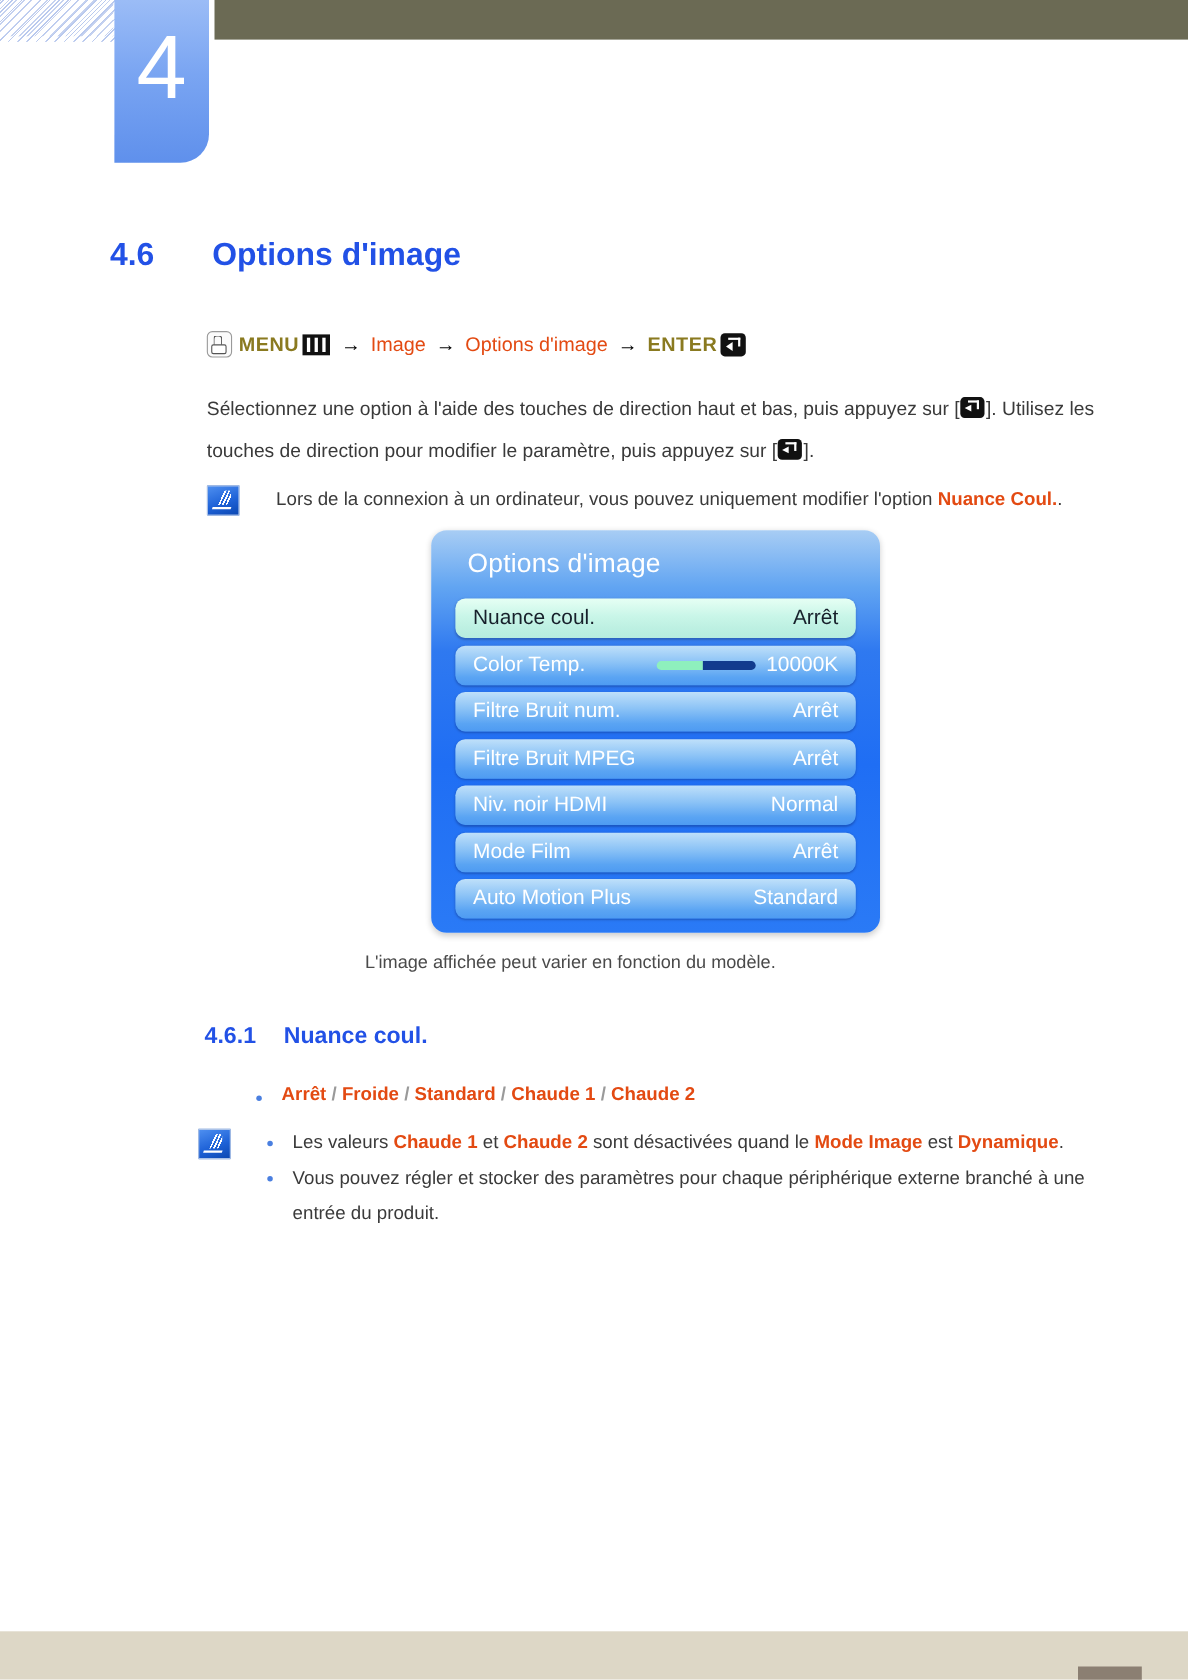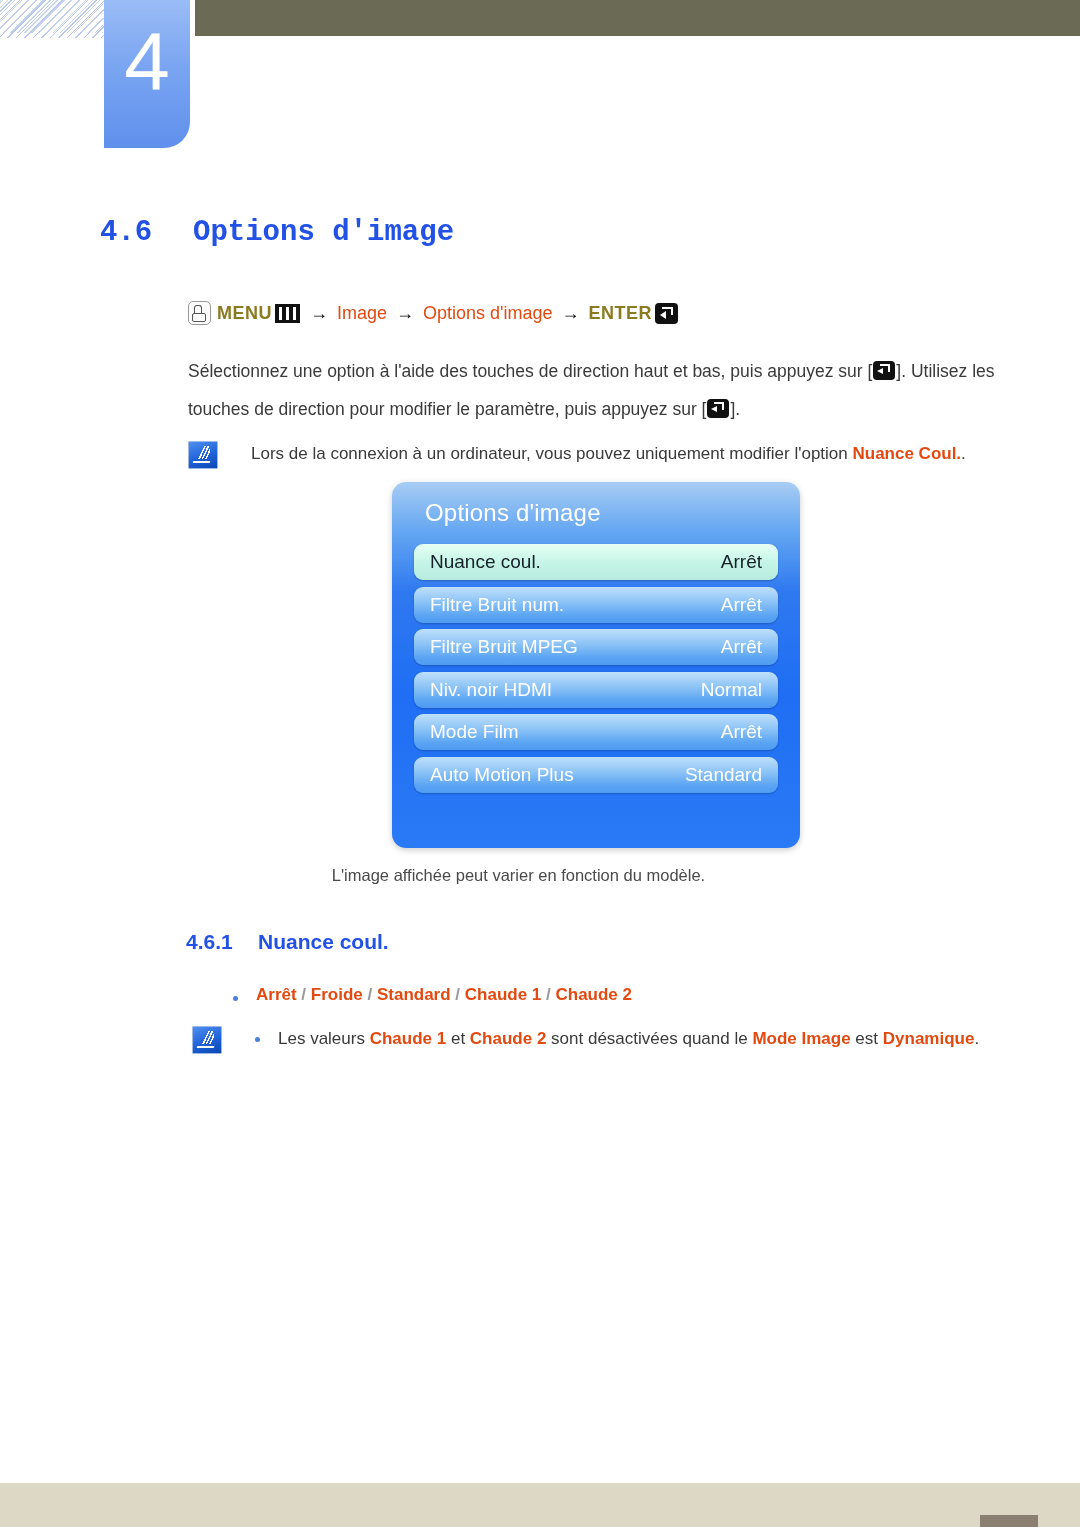--- a/index.html
+++ b/index.html
@@ -74,21 +74,20 @@
   }
 
   
   .sec-head {
     position: absolute;
     left: 100px; top: 216px;
     color: #2251e6;
     font-size: 29px;
     font-weight: bold;
     white-space: nowrap;
-    font-family: Liberation Mono, monospace;
   }
   .sec-head .num { display: inline-block; width: 93px; }
 
   
   .navpath {
     position: absolute;
     left: 188px; top: 300px;
     font-size: 18px;
     line-height: 26px;
     white-space: nowrap;
@@ -220,21 +219,21 @@
   }
   #para-main { top: 352px; }
 
   .note-row {
     position: absolute;
     display: flex;
     align-items: flex-start;
     gap: 12px;
   }
   #note1 { left: 188px; top: 438px; width: 828px; }
-  #note2 { left: 192px; top: 1023px; width: 828px; }
+  #note2 { left: 180px; top: 1023px; width: 828px; justify-content: space-between; }
 
   .note-icon {
     flex: 0 0 auto;
     width: 28px; height: 26px;
     margin-right: 21px;
     margin-top: 3px;
     background: linear-gradient(160deg, #4e8ff0 0%, #1f63d8 55%, #0b47b2 100%);
     border: 1px solid #9fb9e4;
     position: relative;
     border-radius: 1px;
@@ -453,20 +452,28 @@
 </div>
 
 <div id="osd">
   <div id="osd-title">Options d'image</div>
   <div class="osd-list" id="osd-list">
       <div class="osd-row selected">
         <span class="osd-label">Nuance coul.</span>
         <span class="osd-value">Arrêt</span>
       </div>
       <div class="osd-row">
+        <span class="osd-label">Color Temp.</span>
+        <span class="osd-slider">
+          <span class="sl-fill"></span>
+          <span class="sl-rest"></span>
+        </span>
+        <span class="osd-value" style="margin-left: 0px;">10000K</span>
+      </div>
+      <div class="osd-row">
         <span class="osd-label">Filtre Bruit num.</span>
         <span class="osd-value">Arrêt</span>
       </div>
       <div class="osd-row">
         <span class="osd-label">Filtre Bruit MPEG</span>
         <span class="osd-value">Arrêt</span>
       </div>
       <div class="osd-row">
         <span class="osd-label">Niv. noir HDMI</span>
         <span class="osd-value">Normal</span>
@@ -492,19 +499,23 @@
   <div class="opts" id="opts-text"><b>Arrêt</b><span> / </span><b>Froide</b><span> / </span><b>Standard</b><span> / </span><b>Chaude 1</b><span> / </span><b>Chaude 2</b></div>
 </div>
 
 <div class="note-row" id="note2">
   <div class="note-icon"></div>
   <div class="note-body" id="note2-body">
       <div class="bullet-line">
         <span class="bdot"></span>
         <span><span>Les valeurs </span><span class="hl">Chaude 1</span><span> et </span><span class="hl">Chaude 2</span><span> sont désactivées quand le </span><span class="hl">Mode Image</span><span> est </span><span class="hl">Dynamique</span><span>.</span></span>
       </div>
+      <div class="bullet-line">
+        <span class="bdot"></span>
+        <span><span>Vous pouvez régler et stocker des paramètres pour chaque périphérique externe branché à une entrée du produit.</span></span>
+      </div>
     </div>
 </div>
 
 <div id="footer">
   <div id="footer-text">4 Réglage de l'écran</div>
   <div id="footer-page">112</div>
 </div>
 
 </body></html>

